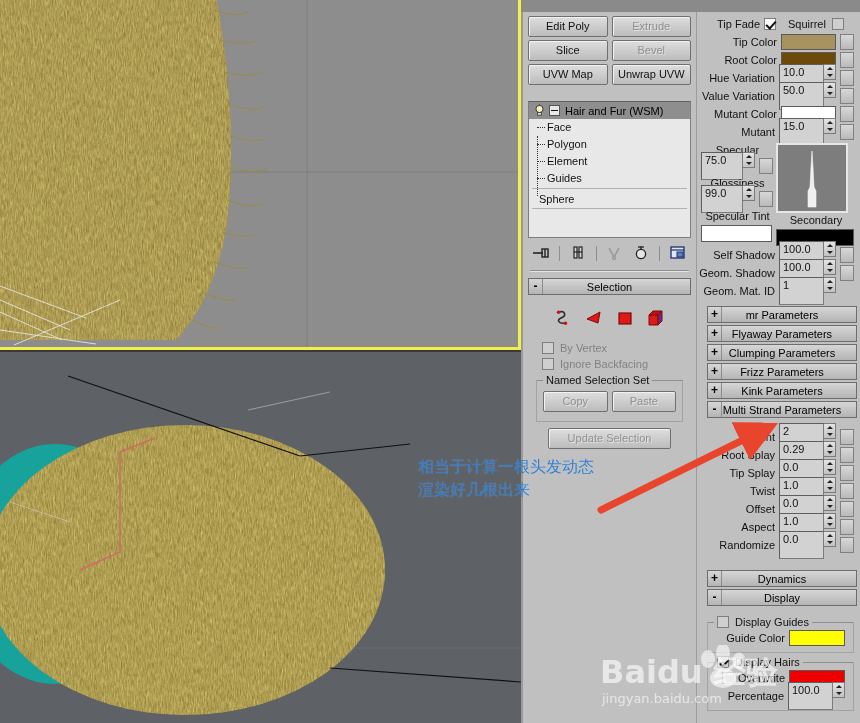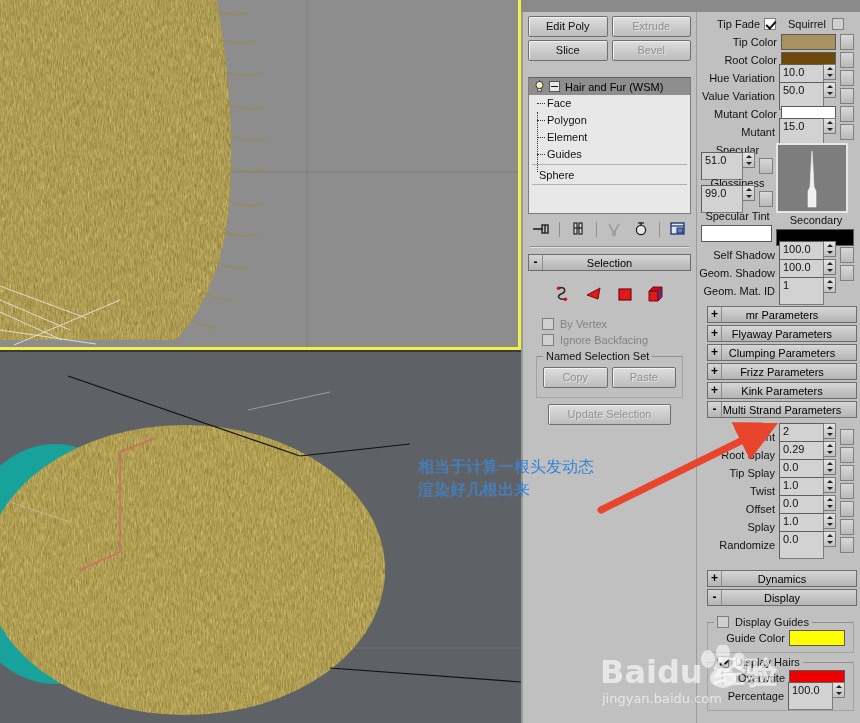--- a/index.html
+++ b/index.html
@@ -378,20 +378,24 @@
     <div id="panel-left">
 
       <div>
         <div class="btn-row">
           <div class="btn">Edit Poly</div>
           <div class="btn disabled">Extrude</div>
         </div>
         <div class="btn-row">
           <div class="btn">Slice</div>
           <div class="btn disabled">Bevel</div>
+        </div>
+        <div class="btn-row">
+          <div class="btn">UVW Map</div>
+          <div class="btn">Unwrap UVW</div>
         </div>
       </div>
 
       <div class="mod-stack">
         <div class="mod-row selected">
           <span class="mod-bulb">
             <svg width="13" height="13" viewBox="0 0 13 13">
               <circle cx="6.5" cy="5" r="3.6" fill="#f5f2c0" stroke="#3a3a3a" stroke-width="1"></circle>
               <rect x="4.6" y="8.6" width="3.8" height="2.6" fill="#d8d8d8" stroke="#3a3a3a" stroke-width="0.8"></rect>
               <line x1="6.5" y1="0.5" x2="6.5" y2="1.8" stroke="#3a3a3a"></line>
@@ -573,21 +577,21 @@
               </span>
           </span>
           <span class="mapbtn"></span>
         </div>
 
         <div style="display:flex;align-items:flex-start;margin-top:3px;">
           <div style="flex:1;">
             <div style="text-align:center;font-size:11px;color:#111;line-height:14px;">Specular</div>
             <div class="prow" style="justify-content:flex-start;padding-left:2px;margin-bottom:2px;">
               <span class="spin-wrap">
-                <span class="num" style="width:42px;">51.0</span>
+                <span class="num" style="width:42px;">75.0</span>
                 <span class="spinner">
                     <i class="up"></i>
                     <i class="dn"></i>
                   </span>
               </span>
               <span class="mapbtn"></span>
             </div>
             <div style="text-align:center;font-size:11px;color:#111;line-height:14px;">Glossiness</div>
             <div class="prow" style="justify-content:flex-start;padding-left:2px;margin-bottom:2px;">
               <span class="spin-wrap">
@@ -727,21 +731,21 @@
           <span class="spin-wrap">
             <span class="num">0.0</span>
             <span class="spinner">
                 <i class="up"></i>
                 <i class="dn"></i>
               </span>
           </span>
           <span class="mapbtn"></span>
         </div>
         <div class="prow">
-          <span class="plabel">Splay</span>
+          <span class="plabel">Aspect</span>
           <span class="spin-wrap">
             <span class="num">1.0</span>
             <span class="spinner">
                 <i class="up"></i>
                 <i class="dn"></i>
               </span>
           </span>
           <span class="mapbtn"></span>
         </div>
         <div class="prow">

